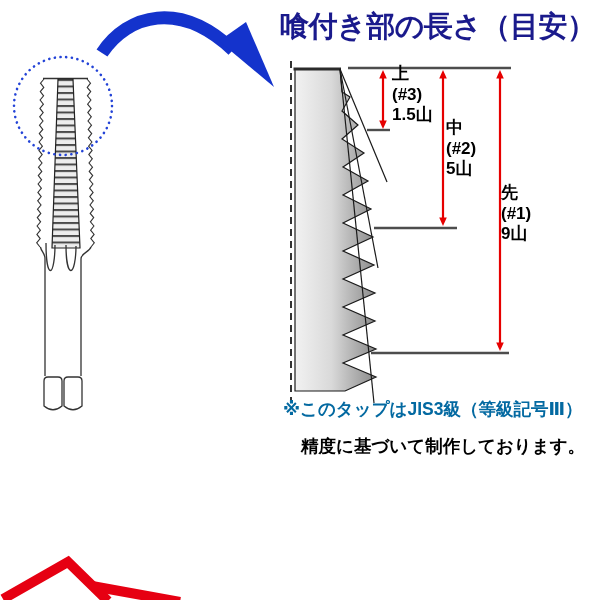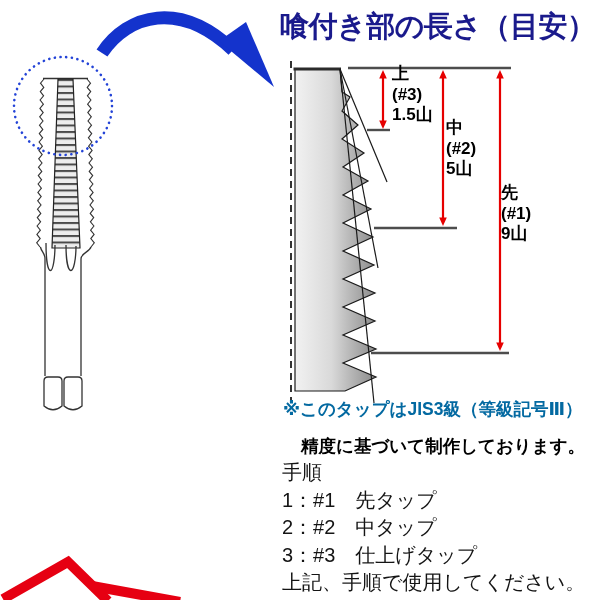--- a/index.html
+++ b/index.html
@@ -130,21 +130,14 @@
   <div class="mlabel" style="left:446px;top:118px;">中
 (#2)
 5山</div>
   <div class="mlabel" style="left:501px;top:183px;">先
 (#1)
 9山</div>
 
   <div class="note-line1">※このタップはJIS3級（等級記号Ⅲ）</div>
   <div class="note-line2">精度に基づいて制作しております。</div>
 
-  <div class="procedure">
-    <div>手順</div>
-    <div>1：#1　先タップ</div>
-    <div>2：#2　中タップ</div>
-    <div>3：#3　仕上げタップ</div>
-    <div>上記、手順で使用してください。</div>
-  </div>
 
 </div>
 
 </body></html>

